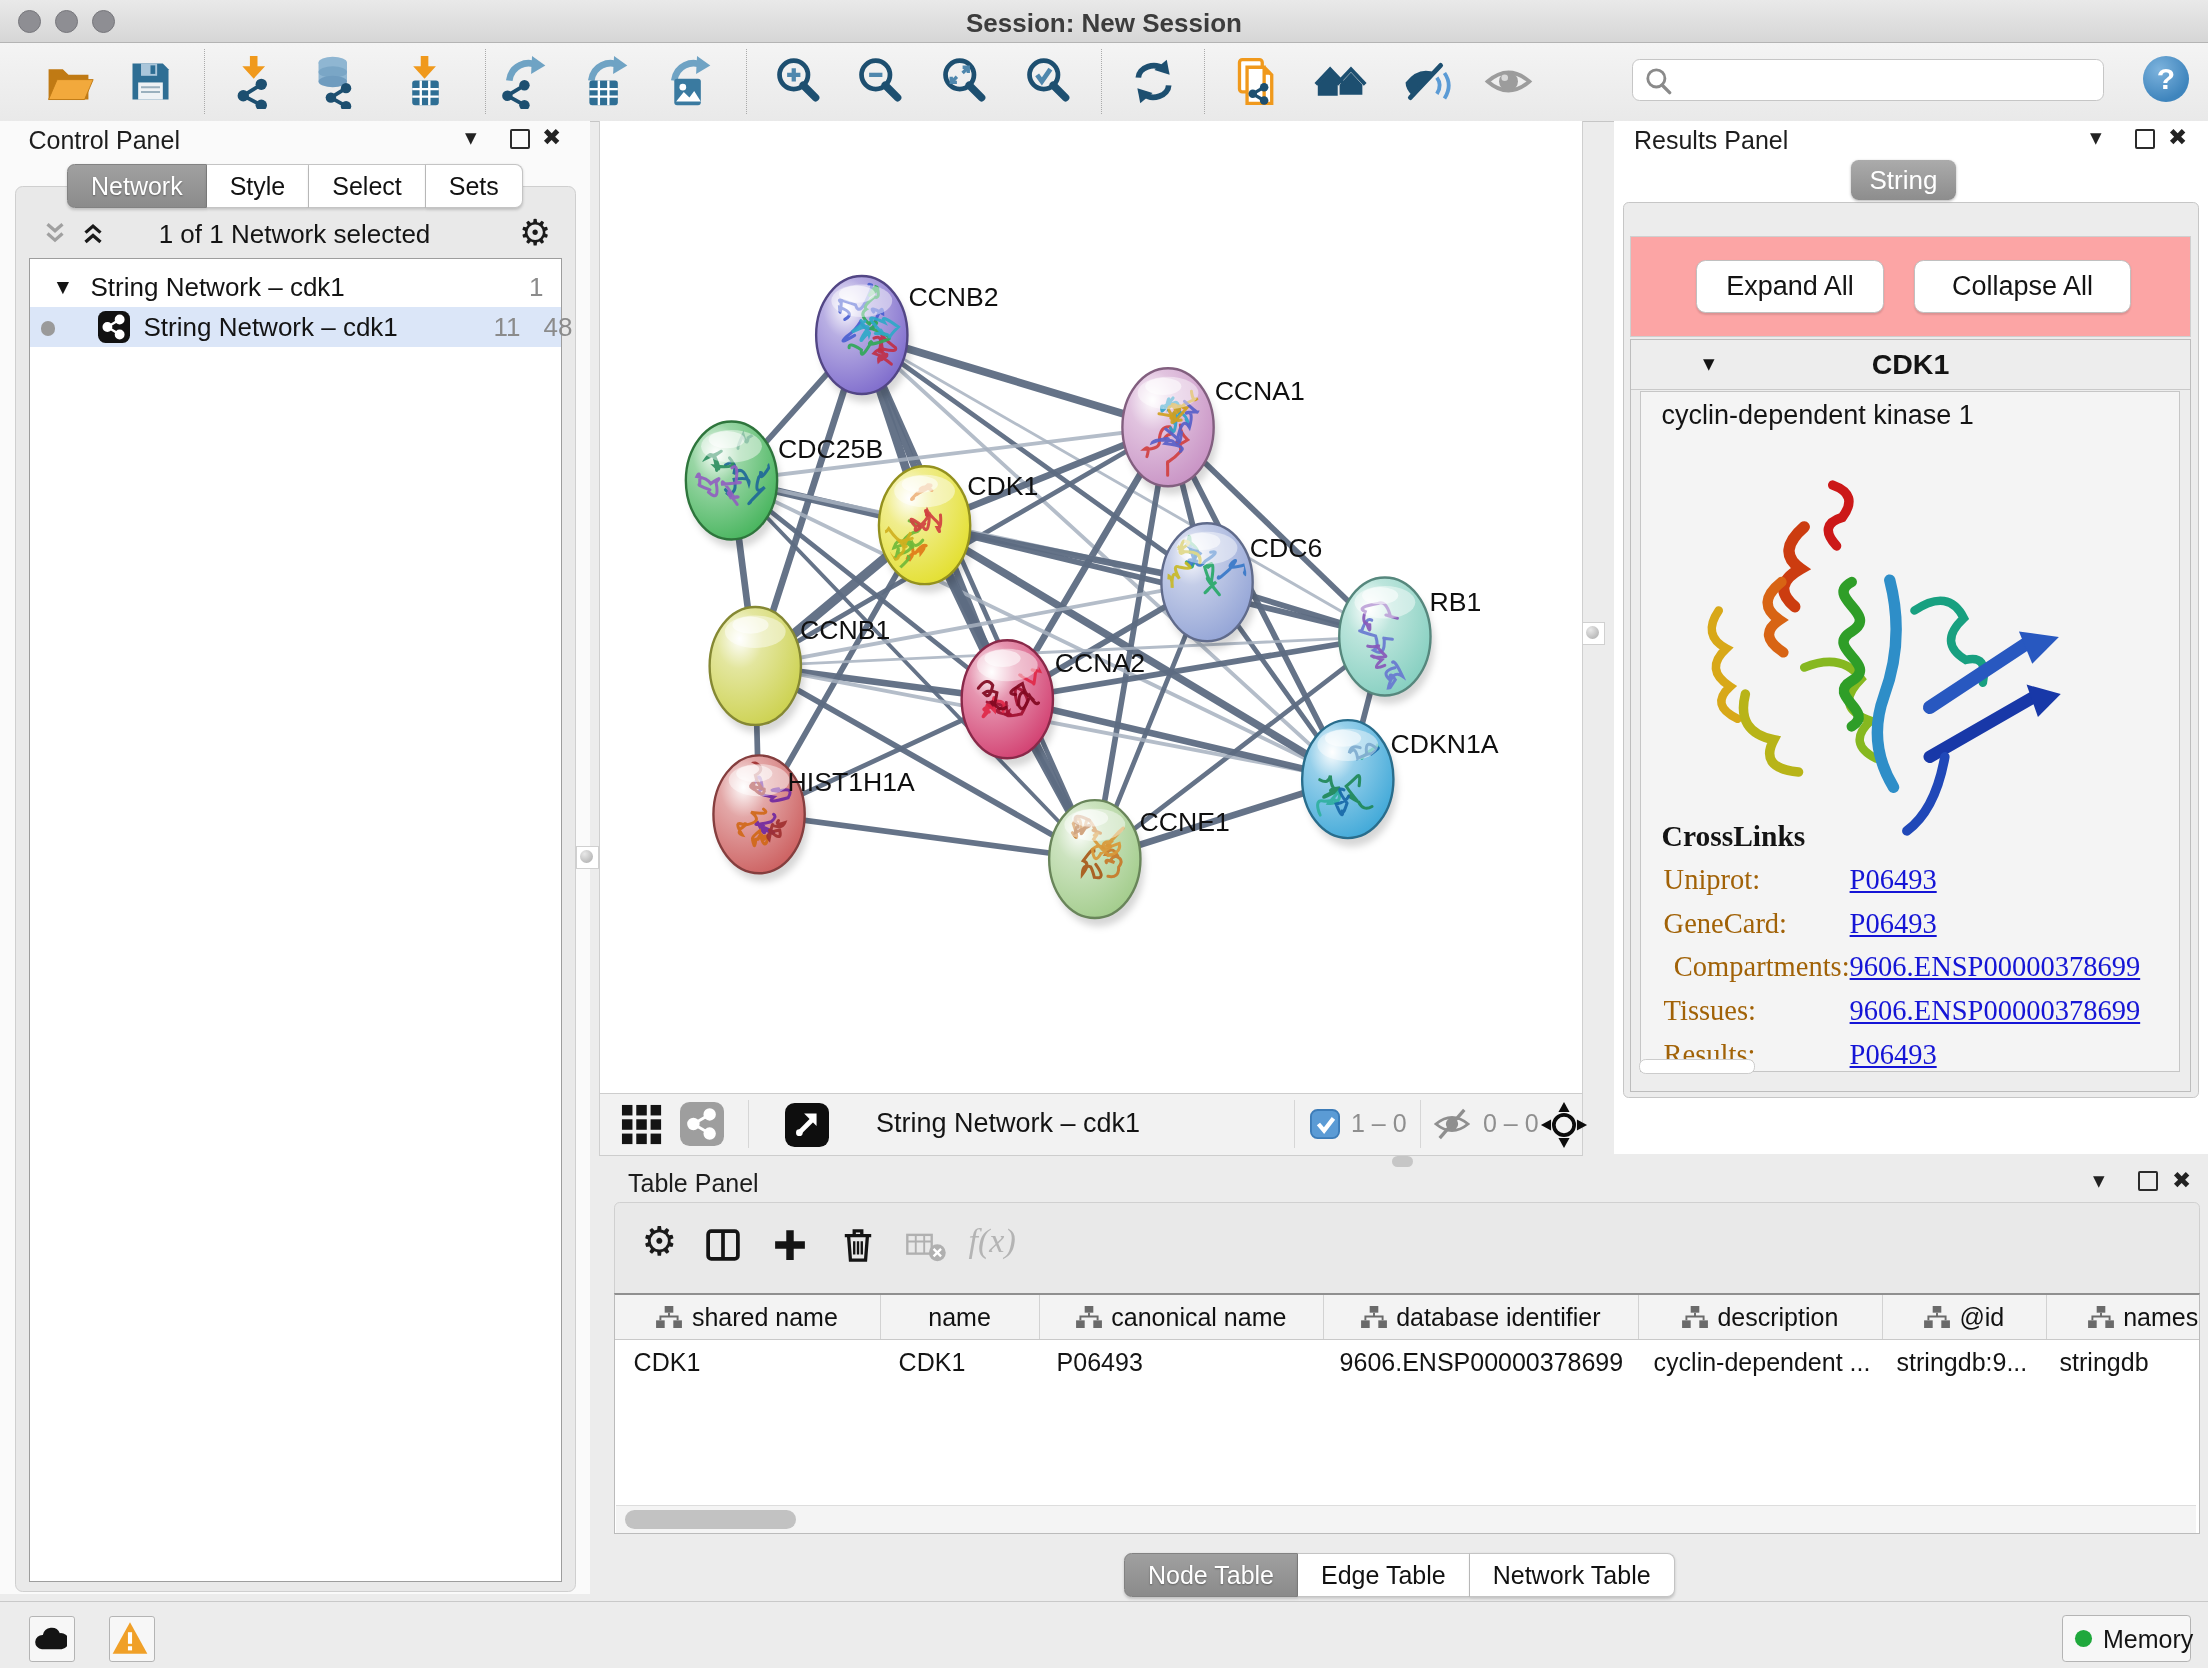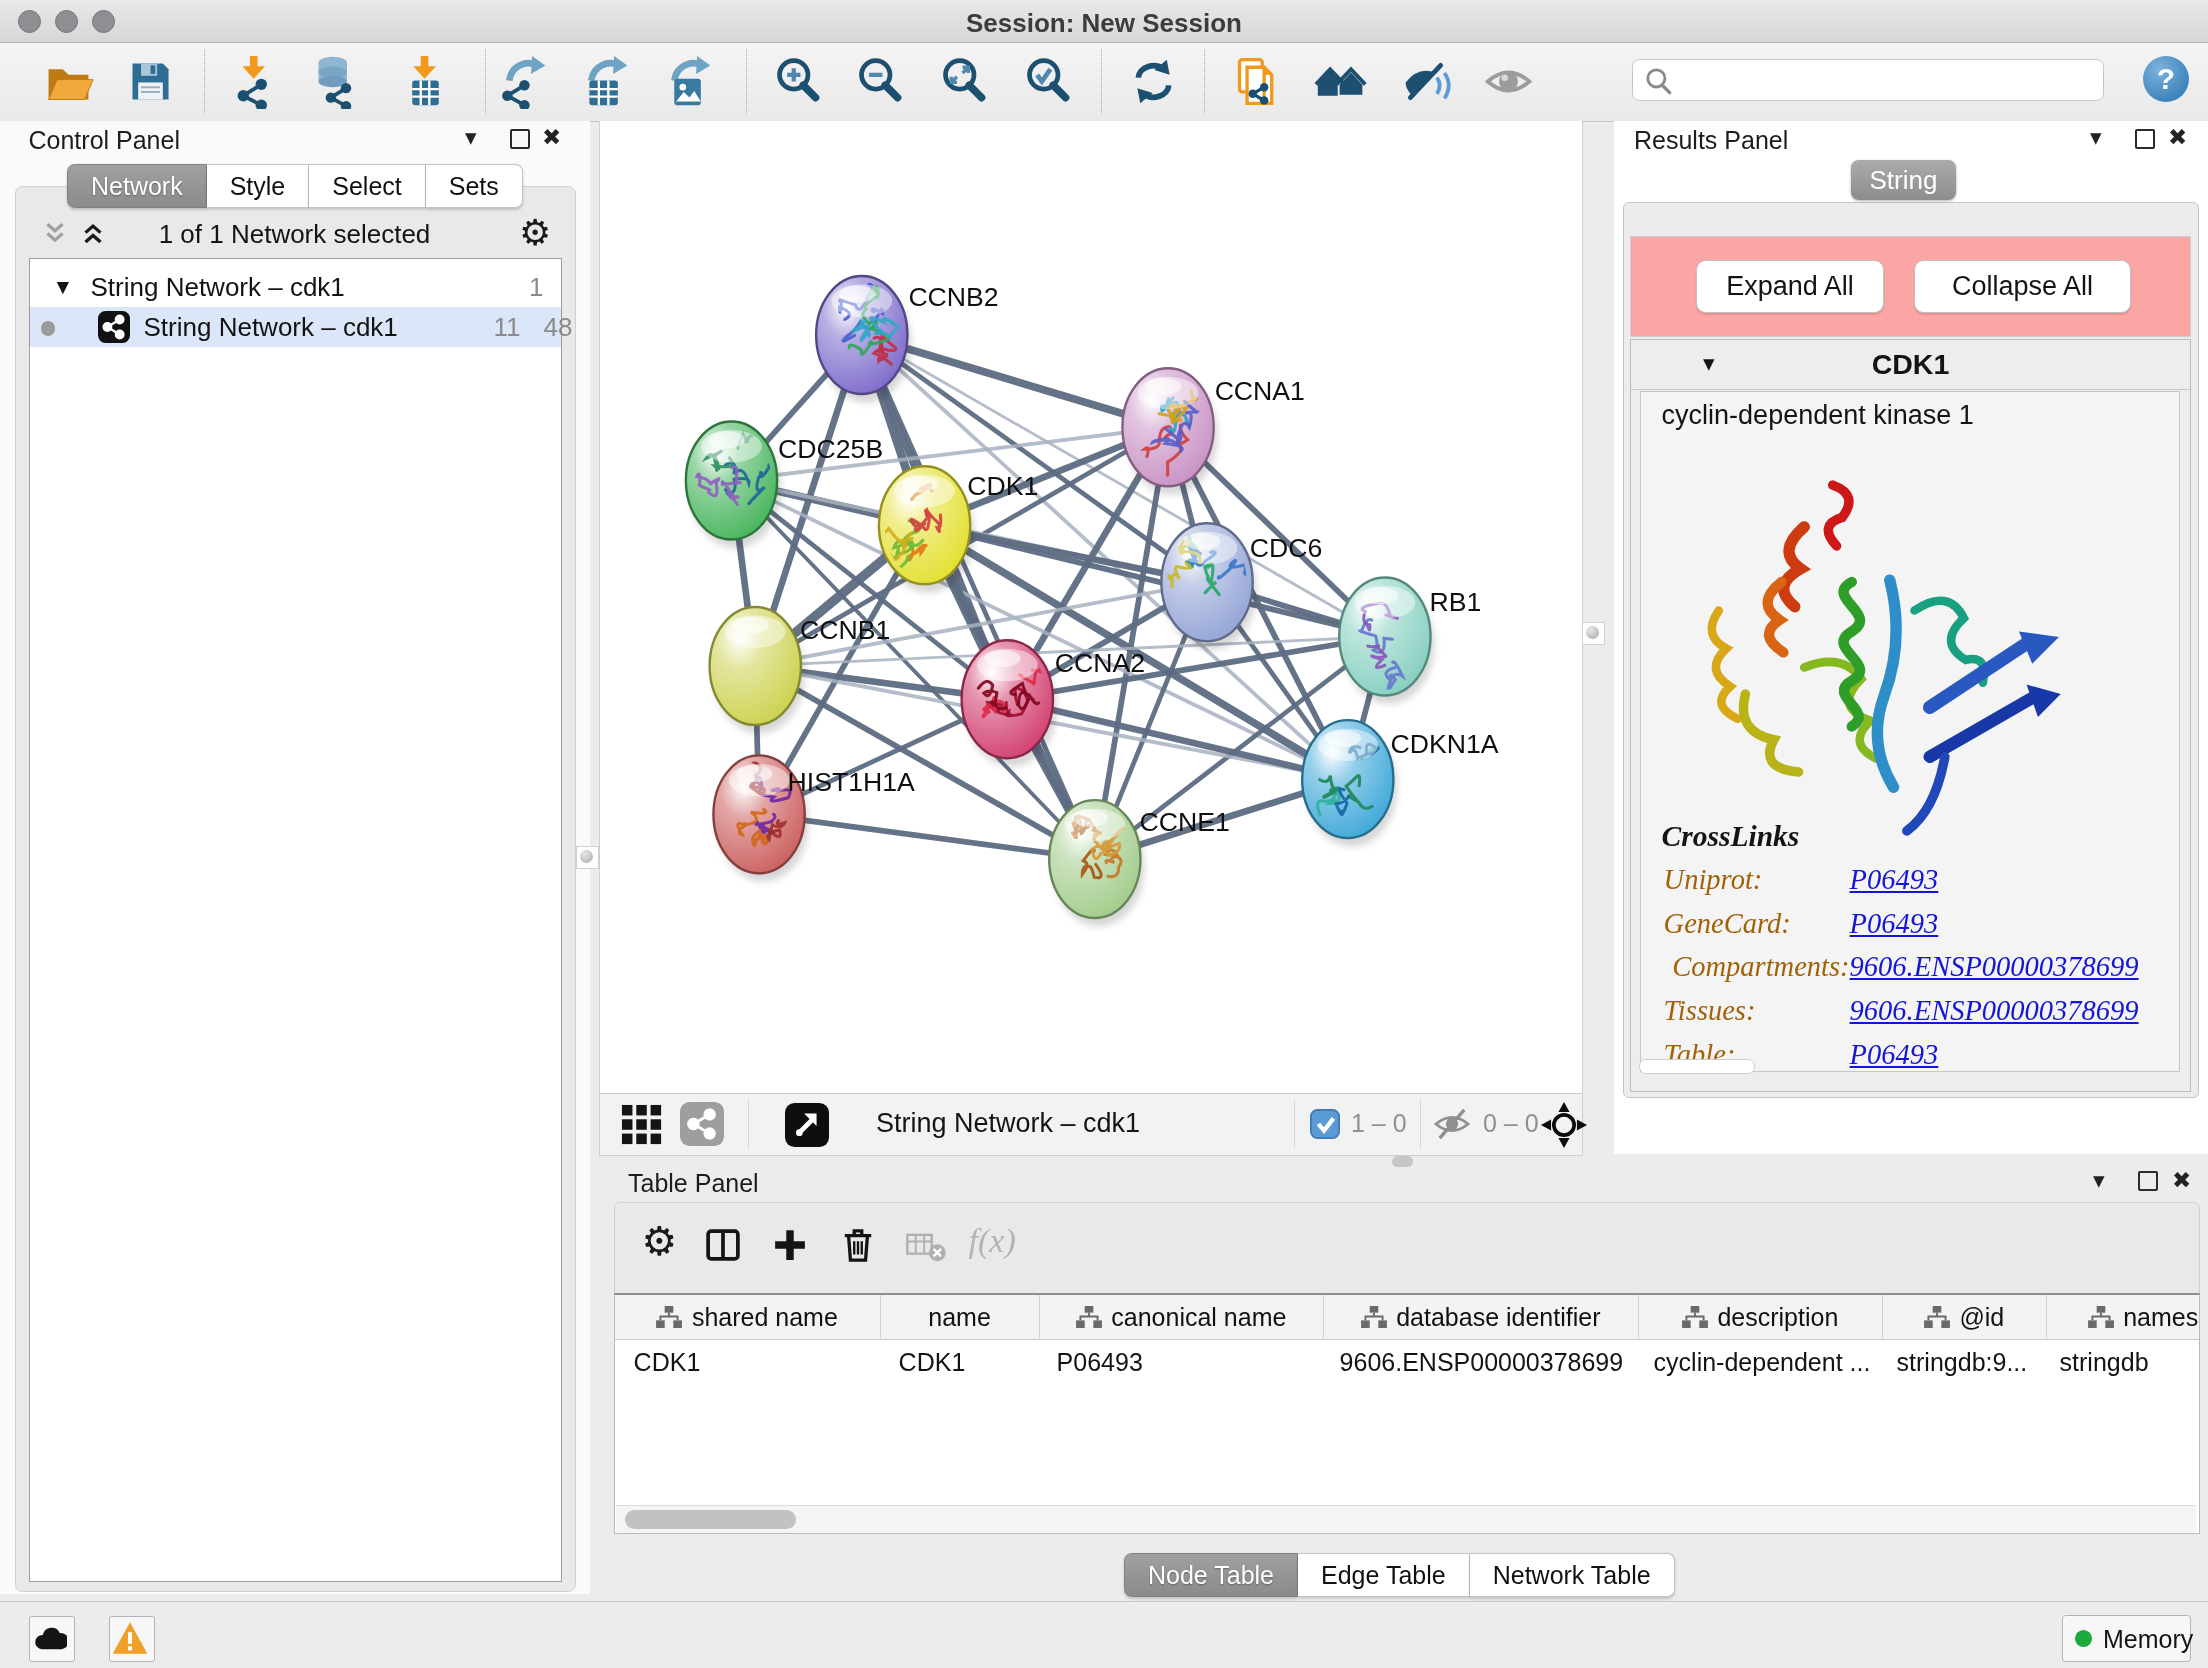--- a/index.html
+++ b/index.html
@@ -53,21 +53,21 @@
     border:1px solid #c6c6c6;border-radius:5.7px;}
   #string-tab{left:237px;top:39px;width:105px;height:40px;border-radius:7.6px;
     background:linear-gradient(#ababab,#8d8d8d);color:#fff;text-align:center;
     line-height:40px;font-size:26px;cursor:pointer;box-shadow:0 1px 2.9px rgba(0,0,0,.3);}
   #rp-buttons{left:16px;top:115px;width:559px;height:99px;background:#fca5a5;border:1.9px solid #cfcfcf;}
   .rp-btn{top:23px;height:51px;background:#fff;border:1px solid #c0c0c0;border-radius:9.5px;
     font-size:27px;text-align:center;line-height:51px;cursor:pointer;box-shadow:0 1.9px 1.9px rgba(0,0,0,.12);}
   #cdk1-box{left:16px;top:218px;width:559px;height:751px;border:1.9px solid #bdbdbd;background:#ededed;}
   #cdk1-header{left:0;top:0;width:100%;height:49px;border-bottom:1px solid #c9c9c9;}
   #cdk1-body{left:8.6px;top:51px;width:538px;height:679px;background:#f4f4f4;border:1px solid #c6c6c6;overflow:hidden;}
-  .xl{font-family:"Liberation Serif",serif;font-size:28.5px;font-style:italic;}
+  .xl{font-family:"Liberation Serif",serif;font-size:28.5px;}
   .xl-row{position:absolute;left:23px;height:42px;}
   .xl-label{display:inline-block;width:186px;color:#a16207;}
   .xl-value{color:#1515d6;text-decoration:underline;cursor:pointer;}
   #results-hscroll{left:7.6px;top:719px;width:114px;height:13.3px;background:#fff;border:1px solid #ccc;border-radius:6.7px;}
   
   #table-panel{left:606px;top:1159px;width:1594px;height:438px;}
   #tp-toolbar{left:7.6px;top:43px;width:1584px;height:91px;background:#e9e9e9;
     border:1px solid #d0d0d0;border-radius:5.7px 5.7px 0 0;}
   .tpi{cursor:pointer;top:23px;}
   #tp-table{left:7.6px;top:134px;width:1584px;height:238px;background:#fff;
@@ -692,21 +692,21 @@
         <polygon points="346,172 388,178 360,206" fill="#2858c0"></polygon>
         <polygon points="354,228 390,238 366,262" fill="#1838a8"></polygon>
       </svg>
 
       <div class="xl abs" style="left:21px;top:428px;font-weight:bold;font-size:29.5px">CrossLinks</div>
       <div id="xl-rows">
           <div class="xl xl-row" style="top: 472px;"><span class="xl-label">Uniprot:</span><a class="xl-value">P06493</a></div>
           <div class="xl xl-row" style="top: 516px;"><span class="xl-label">GeneCard:</span><a class="xl-value">P06493</a></div>
           <div class="xl xl-row" style="top: 559px; text-align: right;"><span class="xl-label">Compartments:</span><a class="xl-value">9606.ENSP00000378699</a></div>
           <div class="xl xl-row" style="top: 603px;"><span class="xl-label">Tissues:</span><a class="xl-value">9606.ENSP00000378699</a></div>
-          <div class="xl xl-row" style="top: 647px;"><span class="xl-label">Table:</span><a class="xl-value">P06493</a></div>
+          <div class="xl xl-row" style="top: 647px;"><span class="xl-label">Results:</span><a class="xl-value">P06493</a></div>
         </div>
     </div>
     <div id="results-hscroll" class="abs"></div>
   </div>
 </div>
 
 <div id="table-panel" class="abs">
   <div class="panel-title abs" style="left:22px;top:9.5px">Table Panel</div>
   <div class="ph-btn abs" style="left:1487px;top:9.5px">▾</div>
   <div class="float-glyph abs" style="left:1532px;top:12.4px"></div>

